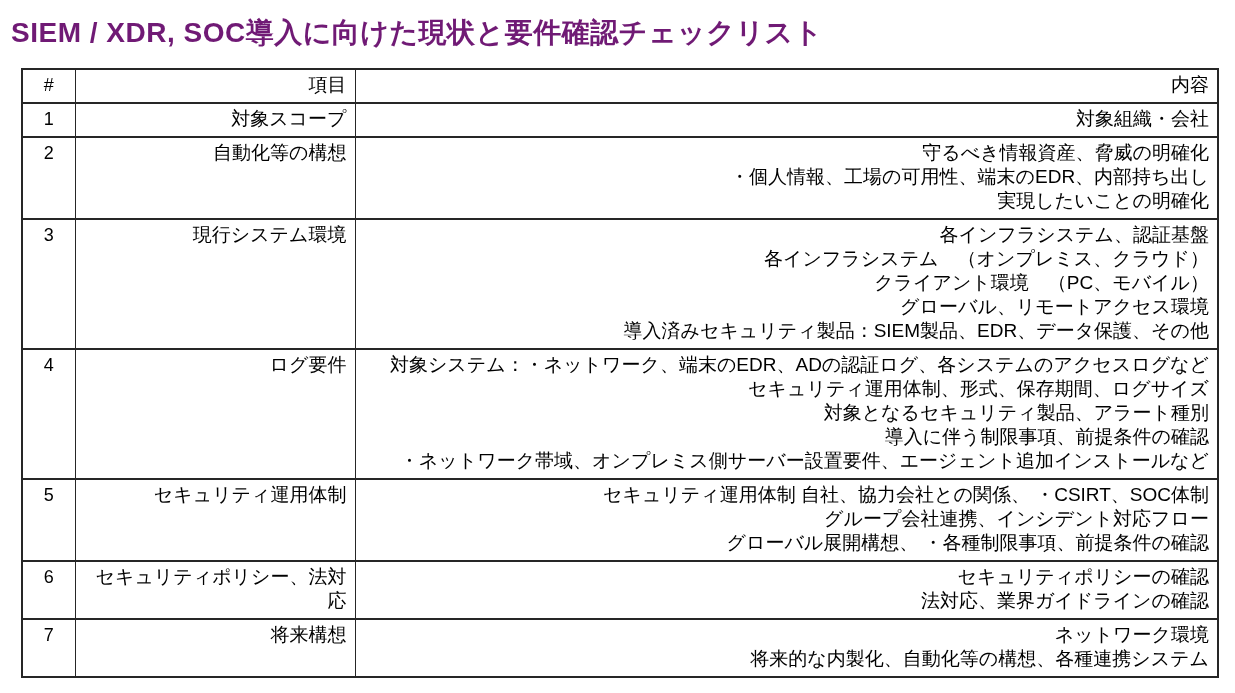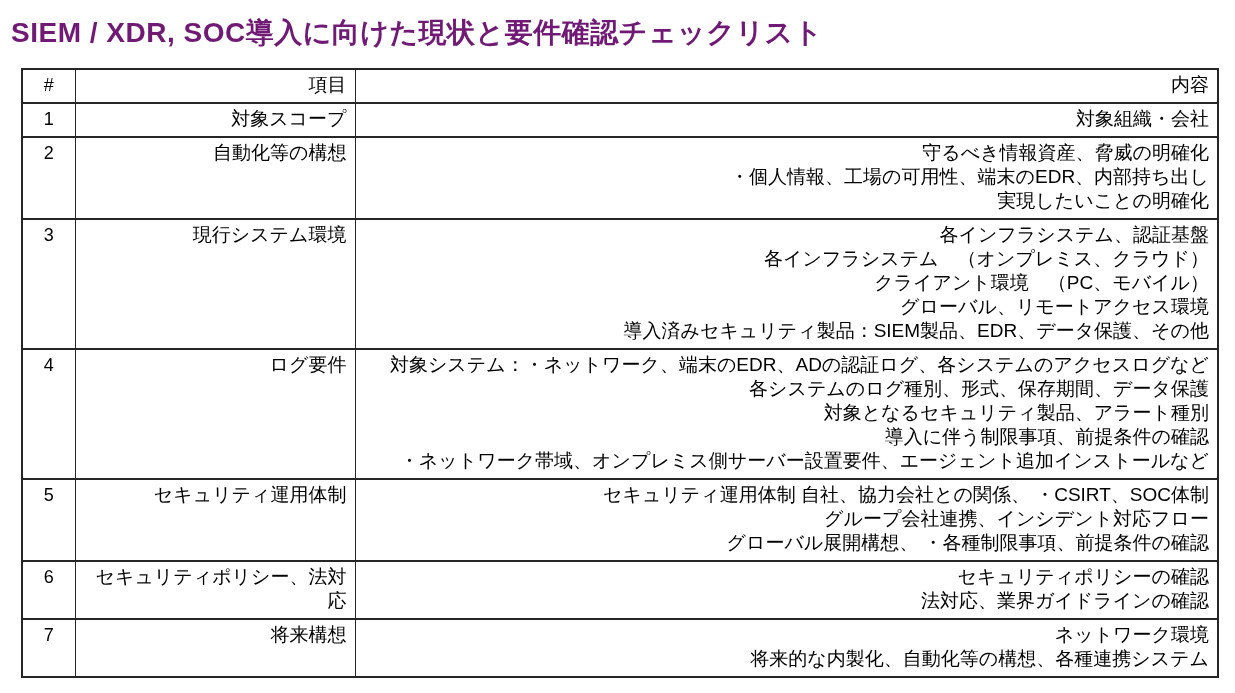--- a/index.html
+++ b/index.html
@@ -86,21 +86,21 @@
           <td class="cell-content"><div>守るべき情報資産、脅威の明確化</div><div>　・個人情報、工場の可用性、端末のEDR、内部持ち出し</div><div>実現したいことの明確化</div></td>
         </tr>
         <tr>
           <td class="cell-num">3</td>
           <td class="cell-item">現行システム環境</td>
           <td class="cell-content"><div>各インフラシステム、認証基盤</div><div>各インフラシステム　（オンプレミス、クラウド）</div><div>クライアント環境　（PC、モバイル）</div><div>グローバル、リモートアクセス環境</div><div>導入済みセキュリティ製品：SIEM製品、EDR、データ保護、その他</div></td>
         </tr>
         <tr>
           <td class="cell-num">4</td>
           <td class="cell-item">ログ要件</td>
-          <td class="cell-content"><div>対象システム：・ネットワーク、端末のEDR、ADの認証ログ、各システムのアクセスログなど</div><div>各システムのログ種別、形式、保存期間、データ保護</div><div>対象となるセキュリティ製品、アラート種別</div><div>導入に伴う制限事項、前提条件の確認</div><div>　・ネットワーク帯域、オンプレミス側サーバー設置要件、エージェント追加インストールなど</div></td>
+          <td class="cell-content"><div>対象システム：・ネットワーク、端末のEDR、ADの認証ログ、各システムのアクセスログなど</div><div>セキュリティ運用体制、形式、保存期間、ログサイズ</div><div>対象となるセキュリティ製品、アラート種別</div><div>導入に伴う制限事項、前提条件の確認</div><div>　・ネットワーク帯域、オンプレミス側サーバー設置要件、エージェント追加インストールなど</div></td>
         </tr>
         <tr>
           <td class="cell-num">5</td>
           <td class="cell-item">セキュリティ運用体制</td>
           <td class="cell-content"><div>セキュリティ運用体制 自社、協力会社との関係、 ・CSIRT、SOC体制</div><div>グループ会社連携、インシデント対応フロー</div><div>グローバル展開構想、 ・各種制限事項、前提条件の確認</div></td>
         </tr>
         <tr>
           <td class="cell-num">6</td>
           <td class="cell-item">セキュリティポリシー、法対応</td>
           <td class="cell-content"><div>セキュリティポリシーの確認</div><div>法対応、業界ガイドラインの確認</div></td>

